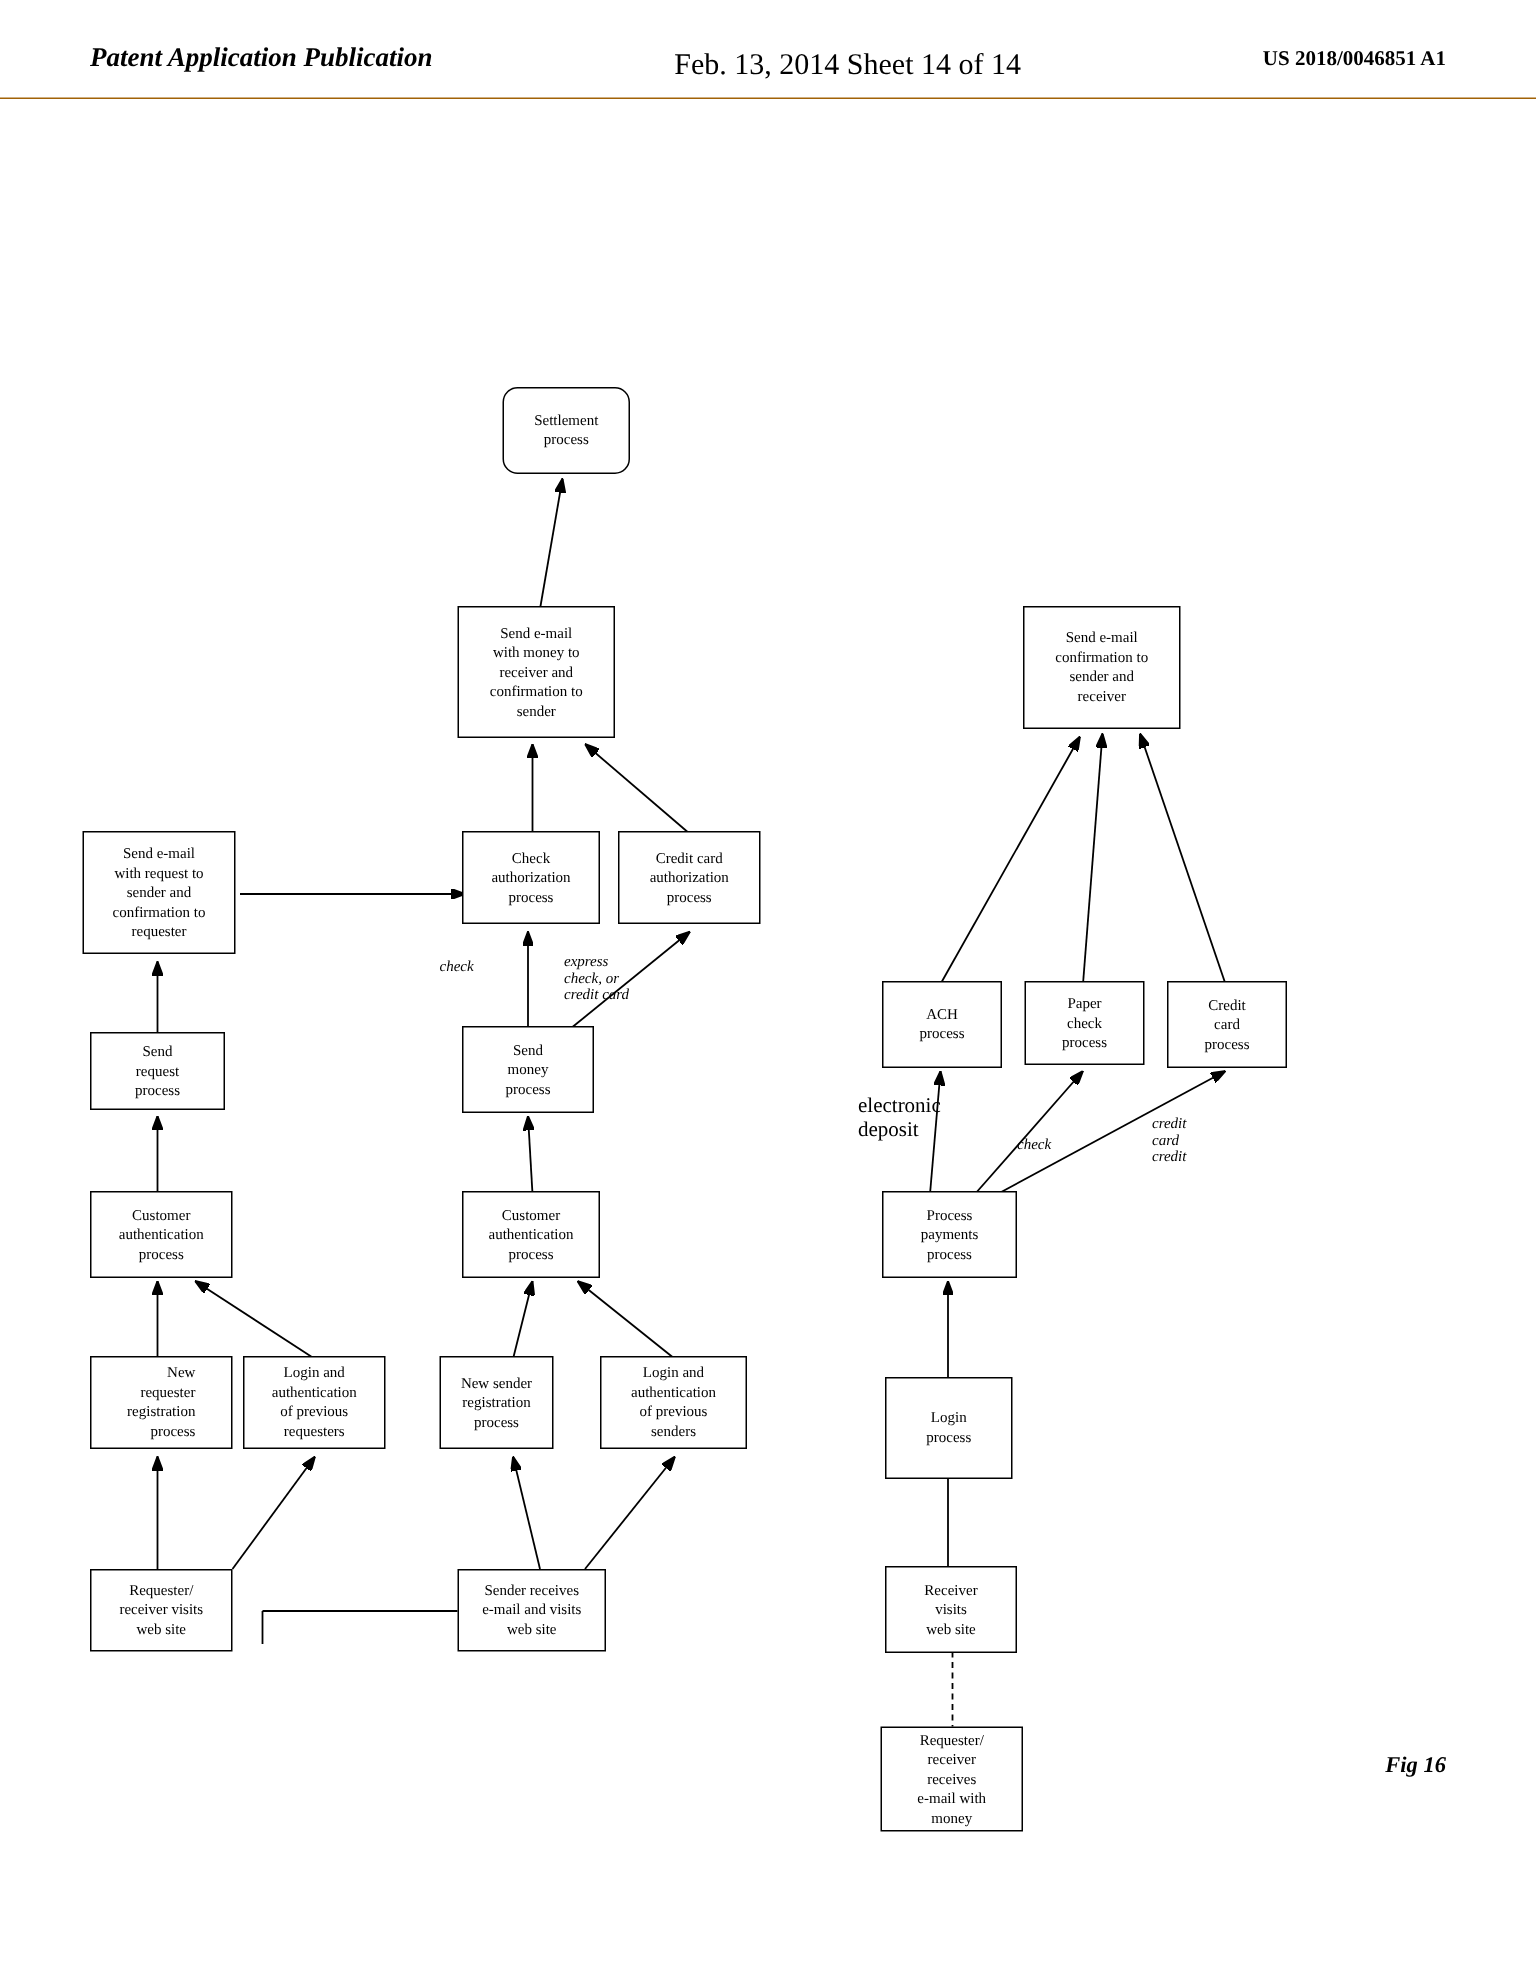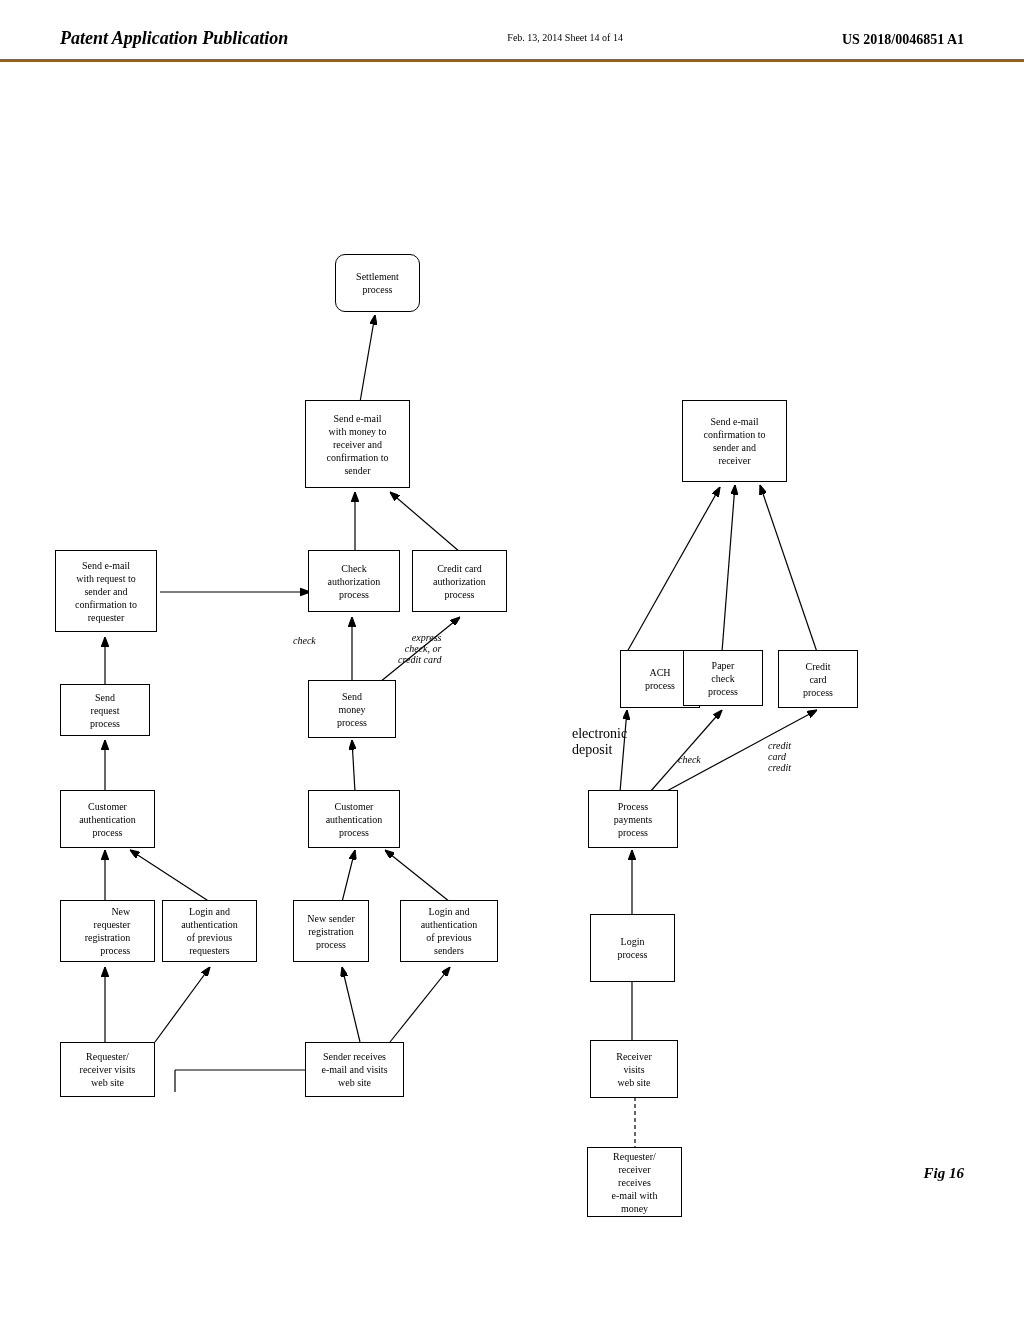--- a/index.html
+++ b/index.html
@@ -9,29 +9,29 @@
       width: 1024px;
       min-height: 1320px;
       position: relative;
       overflow-x: hidden;
     }
     .header {
       display: flex;
       justify-content: space-between;
       align-items: flex-start;
       padding: 28px 60px 10px 60px;
-      border-bottom: 3px solid #a16207;
+      border-bottom: 1px solid #a16207;
     }
     .header-left {
       font-weight: bold;
       font-size: 18px;
       font-style: italic;
     }
     .header-center {
-      font-size: 10px;
+      font-size: 20px;
       text-align: center;
       padding-top: 4px;
     }
     .header-right {
       font-size: 14px;
       font-weight: bold;
       padding-top: 4px;
     }
     .diagram-area {
       position: relative;
@@ -160,27 +160,27 @@
   <div class="flow-box" style="left:293px;top:838px;width:76px;height:62px;">New sender<br>registration<br>process</div>
   <div class="flow-box" style="left:400px;top:838px;width:98px;height:62px;">Login and<br>authentication<br>of previous<br>senders</div>
   <div class="flow-box" style="left:308px;top:728px;width:92px;height:58px;">Customer<br>authentication<br>process</div>
   <div class="flow-box" style="left:308px;top:618px;width:88px;height:58px;">Send<br>money<br>process</div>
   <div class="flow-box" style="left:308px;top:488px;width:92px;height:62px;">Check<br>authorization<br>process</div>
   <div class="flow-box" style="left:412px;top:488px;width:95px;height:62px;">Credit card<br>authorization<br>process</div>
   <div class="flow-box" style="left:305px;top:338px;width:105px;height:88px;">Send e-mail<br>with money to<br>receiver and<br>confirmation to<br>sender</div>
   <div class="flow-box" style="left:335px;top:192px;width:85px;height:58px;border-radius:10px;">Settlement<br>process</div>
 
   <div style="position:absolute;left:293px;top:573px;font-size:10px;font-style:italic;">check</div>
-  <div style="position:absolute;left:398px;top:570px;font-size:10px;font-style:italic;text-align:right;">express<br>check, or<br>credit card</div>
+  <div style="position:absolute;left:376px;top:570px;font-size:10px;font-style:italic;">express<br>check, or<br>credit card</div>
 
   <div class="flow-box" style="left:590px;top:978px;width:88px;height:58px;">Receiver<br>visits<br>web site</div>
   <div class="flow-box" style="left:587px;top:1085px;width:95px;height:70px;">Requester/<br>receiver<br>receives<br>e-mail with<br>money</div>
   <div class="flow-box" style="left:590px;top:852px;width:85px;height:68px;">Login<br>process</div>
   <div class="flow-box" style="left:588px;top:728px;width:90px;height:58px;">Process<br>payments<br>process</div>
-  <div class="flow-box" style="left:620px;top:588px;width:80px;height:58px;">ACH<br>process</div>
+  <div class="flow-box" style="left:588px;top:588px;width:80px;height:58px;">ACH<br>process</div>
   <div class="flow-box" style="left:683px;top:588px;width:80px;height:56px;">Paper<br>check<br>process</div>
   <div class="flow-box" style="left:778px;top:588px;width:80px;height:58px;">Credit<br>card<br>process</div>
   <div class="flow-box" style="left:682px;top:338px;width:105px;height:82px;">Send e-mail<br>confirmation to<br>sender and<br>receiver</div>
 
   <div style="position:absolute;left:572px;top:664px;font-size:14px;">electronic<br>deposit</div>
   <div style="position:absolute;left:678px;top:692px;font-size:10px;font-style:italic;">check</div>
   <div style="position:absolute;left:768px;top:678px;font-size:10px;font-style:italic;">credit<br>card<br>credit</div>
 
   <div class="fig-label" style="right:60px;bottom:60px;">Fig 16</div>
 

